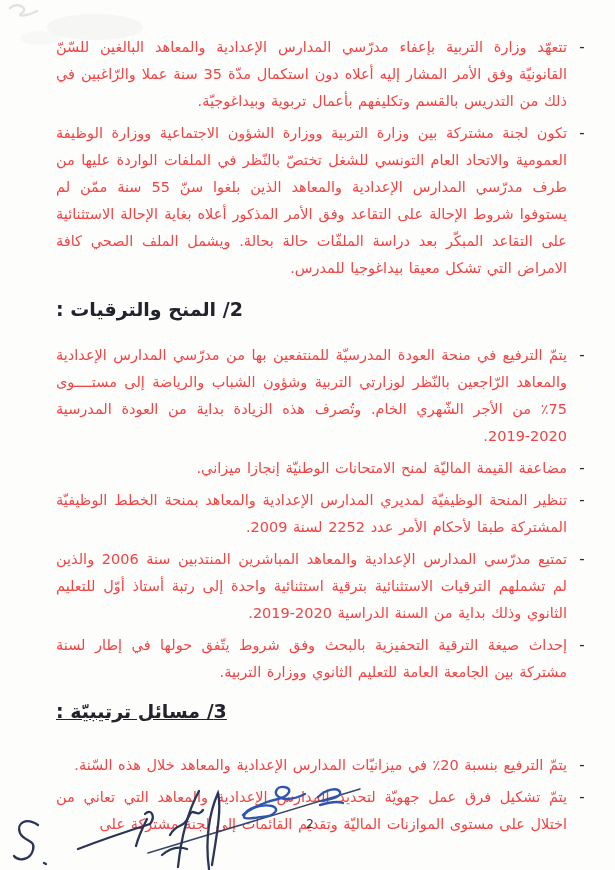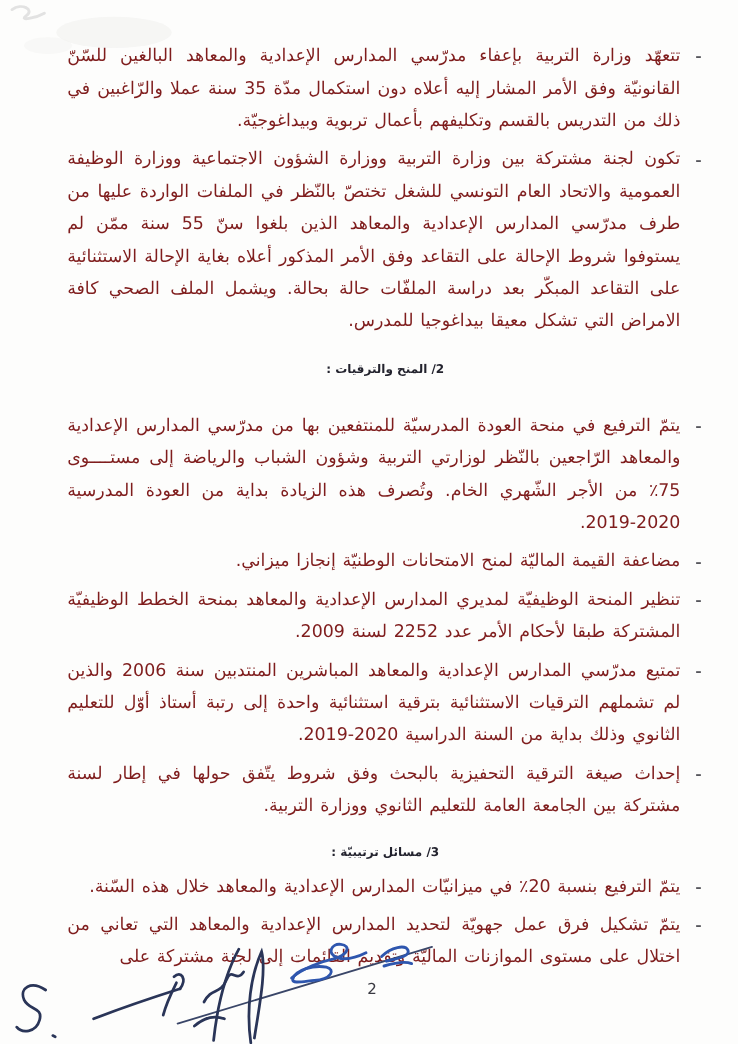--- a/index.html
+++ b/index.html
@@ -30,32 +30,33 @@
     text-align:center;
     color:#2b2b33;
   }
   .bullet p{
     margin:0;
     flex:1;
     font-size:14.5px;
     line-height:27px;
     text-align:justify;
     word-spacing:1px;
-    color:#7f1d1d;
+    color:#ef4444;
   }
   .section-heading{
-    font-size:10px;
+    font-size:19px;
     font-weight:bold;
     color:#23232e;
-    text-align:center;
+    text-align:left;
     margin:16px 2px 22px 0;
     line-height:22px;
   }
   .section-heading.second{
-    margin:14px 2px 4px 0;
+    margin:14px 2px 30px 0;
+    text-decoration:underline;
   }
   .sig-area{
     position:absolute;
     left:0;top:775px;
     width:400px;height:95px;
     pointer-events:none;
   }
   .sig-area svg{display:block;}
   .page-number{
     position:absolute;

